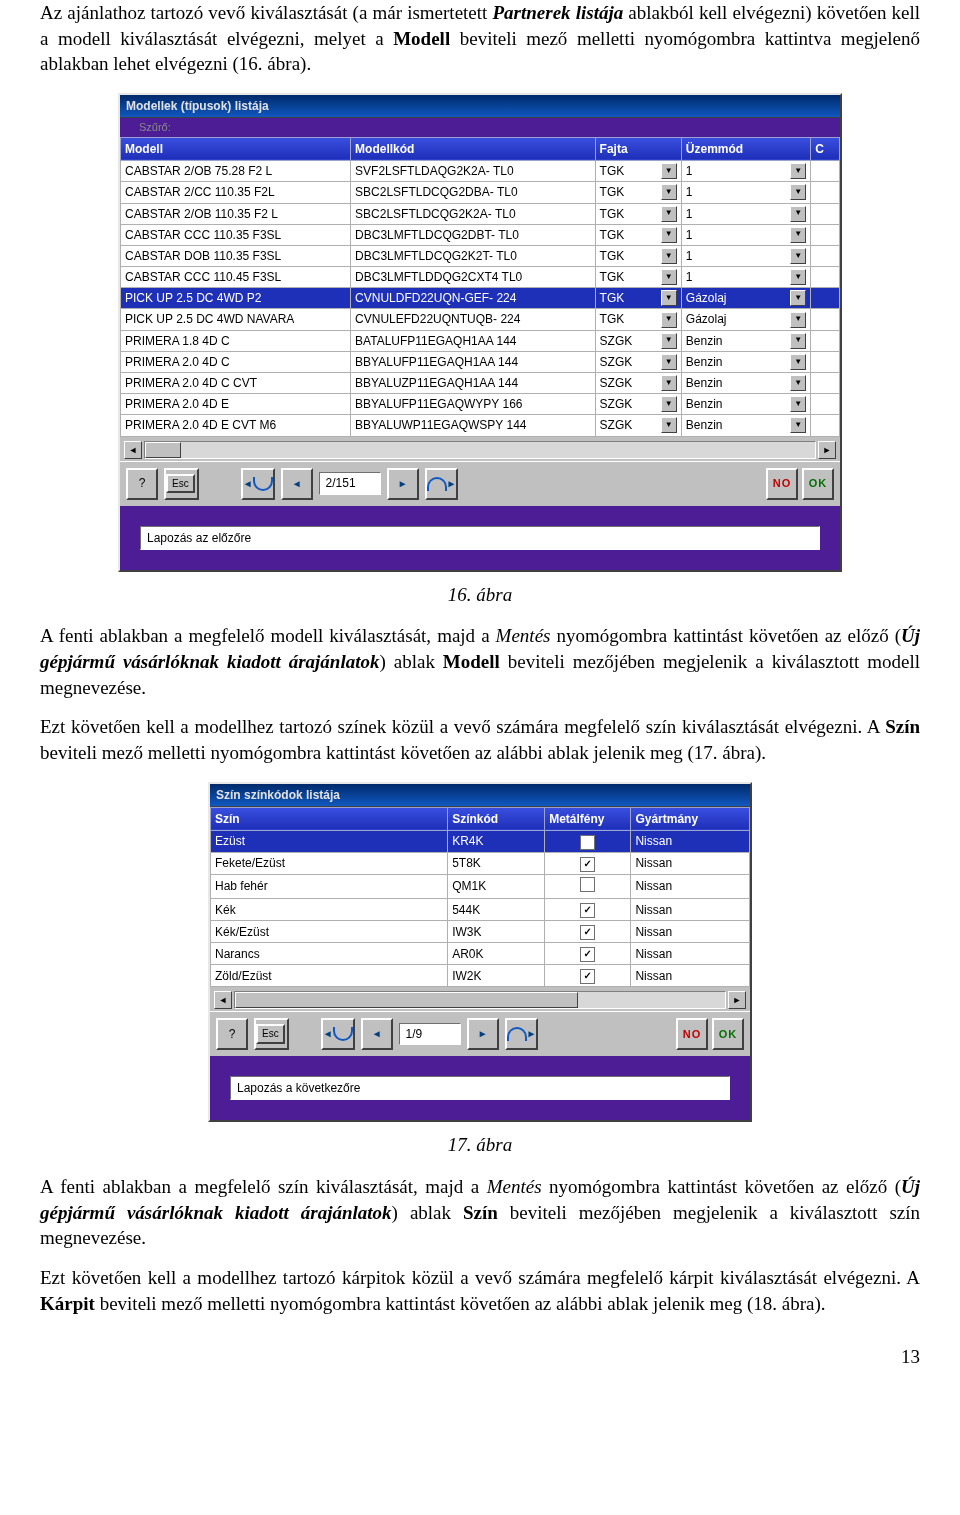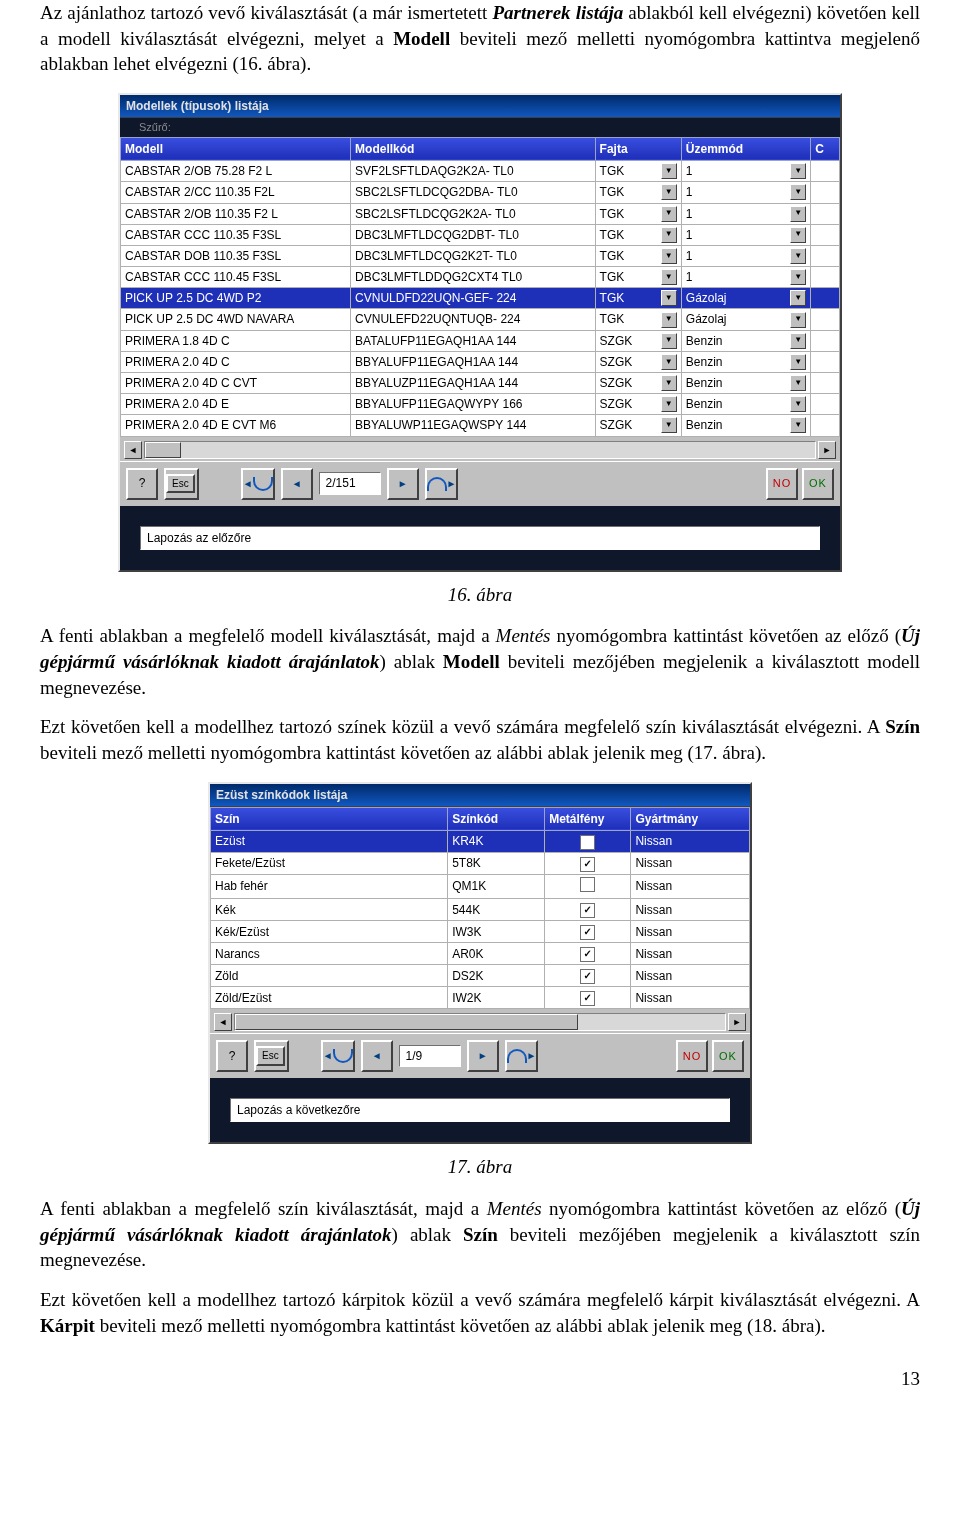--- a/index.html
+++ b/index.html
@@ -1,38 +1,38 @@
 <!DOCTYPE html>
 <html><head>
 <meta charset="utf-8">
 <style>
 body{margin:0;font-family:"Times New Roman",serif;font-size:19px;color:#000;background:#fff;width:960px;padding:0 40px 40px;box-sizing:border-box;line-height:1.35}
 p.just{text-align:justify;margin:0 0 14px}
 .caption{text-align:center;font-style:italic;margin:10px 0 16px}
 .pagenum{text-align:right;margin-top:28px}
 .embed{display:flex;justify-content:center;margin:16px 0 4px}
-.win{background:#0f172a;border:2px solid;border-color:#e8e8e8 #404040 #404040 #e8e8e8;font-family:Tahoma,Arial,sans-serif;font-size:12px;color:#000}
+.win{background:#4c1d95;border:2px solid;border-color:#e8e8e8 #404040 #404040 #e8e8e8;font-family:Tahoma,Arial,sans-serif;font-size:12px;color:#000}
 .win .title{background:linear-gradient(#002a6a,#1058c0);color:#e2e2e2;font-weight:bold;padding:3px 6px;border-bottom:1px solid #404040}
 .win .hint{color:#8a8a8a;padding:2px 19px;font-size:11px}
 .win table{border-collapse:collapse;width:100%;table-layout:fixed}
 .win th{background:linear-gradient(#3a4fe0,#1e2fb8);color:#fff;text-align:left;font-weight:bold;padding:3px 4px;border:1px solid #9aa3d0;font-size:12px}
 .win td{background:#fff;border:1px solid #b0b0b0;padding:2px 4px;font-size:12px;white-space:nowrap;overflow:hidden}
 .win tr.sel td{background:#1e2fb8;color:#fff}
 .dropcell{display:flex;align-items:center;justify-content:space-between}
 .dd{width:14px;height:14px;background:#c0c0c0;border:1px solid;border-color:#fff #404040 #404040 #fff;display:flex;align-items:center;justify-content:center;font-size:8px;color:#000}
 .chk{display:inline-block;width:13px;height:13px;background:#fff;border:1px solid #707070;text-align:center;line-height:11px;font-size:10px;font-weight:bold}
 .scrollrow{display:flex;justify-content:space-between;padding:4px 4px 2px;background:#c0c0c0}
 .scrollrow .bar{flex:1;height:16px;background:#d8d8d8;margin:0 2px;border:1px solid;border-color:#808080 #fff #fff #808080;position:relative}
 .scrollrow .thumb{position:absolute;left:0;top:0;width:36px;height:100%;background:#c0c0c0;border:1px solid;border-color:#fff #404040 #404040 #fff;box-sizing:border-box}
 .scrollbtn{width:16px;height:16px;background:#c0c0c0;border:1px solid;border-color:#fff #404040 #404040 #fff;font-size:9px;display:flex;align-items:center;justify-content:center}
 .toolbar{display:flex;align-items:center;gap:6px;padding:6px;background:#c0c0c0;border-top:1px solid #fff}
 .tbtn{min-width:28px;height:28px;background:#c0c0c0;border:2px solid;border-color:#fff #404040 #404040 #fff;display:flex;align-items:center;justify-content:center;font-size:12px}
 .pagefld{background:#fff;border:1px solid;border-color:#707070 #fff #fff #707070;padding:2px 6px;font-size:12px;min-width:48px}
 .nook{margin-left:auto;display:flex;align-items:center;gap:4px}
-.nook span{font-weight:normal;font-size:11px;letter-spacing:1px}
+.nook span{font-weight:bold;font-size:11px;letter-spacing:1px}
 .nook .no{color:#c00000}
 .nook .ok{color:#007000}
 .status{background:#fff;border:1px solid;border-color:#707070 #fff #fff #707070;padding:3px 6px;margin:20px;font-size:12px}
 .esc{background:#c0c0c0;border:2px solid;border-color:#fff #404040 #404040 #fff;padding:1px 4px;font-size:10px;margin-right:2px}
 .arc{display:inline-block;width:16px;height:12px;border:2px solid #1058c0;border-top:none;border-radius:0 0 10px 10px}
 .arc.r{border-radius:10px 10px 0 0;border-bottom:none;border-top:2px solid #1058c0}
 .tri{font-size:10px;color:#004080}
 </style>
 </head>
 <body>
@@ -332,21 +332,21 @@
 <p class="just">
 <span>A fenti ablakban a megfelelő modell kiválasztását, majd a </span><i>Mentés</i><span> nyomógombra kattintást követően az előző (</span><b><i>Új gépjármű vásárlóknak kiadott árajánlatok</i></b><span>) ablak </span><b>Modell</b><span> beviteli mezőjében megjelenik a kiválasztott modell megnevezése.</span>
 </p>
 
 <p class="just">
 <span>Ezt követően kell a modellhez tartozó színek közül a vevő számára megfelelő szín kiválasztását elvégezni. A </span><b>Szín</b><span> beviteli mező melletti nyomógombra kattintást követően az alábbi ablak jelenik meg (17. ábra).</span>
 </p>
 
 <div class="embed">
 <div class="win" style="width:540px">
-  <div class="title">Ezüst színkódok listája</div>
+  <div class="title">Szín színkódok listája</div>
   <table>
     <colgroup>
           <col style="width:44%">
           <col style="width:18%">
           <col style="width:16%">
           <col style="width:22%">
         </colgroup>
     <thead>
           <tr id="w2h">
             <th>Szín</th>
@@ -386,26 +386,20 @@
             <td style="text-align: center;"><span class="chk">✓</span></td>
             <td>Nissan</td>
           </tr>
           <tr>
             <td>Narancs</td>
             <td>AR0K</td>
             <td style="text-align: center;"><span class="chk">✓</span></td>
             <td>Nissan</td>
           </tr>
           <tr>
-            <td>Zöld</td>
-            <td>DS2K</td>
-            <td style="text-align: center;"><span class="chk">✓</span></td>
-            <td>Nissan</td>
-          </tr>
-          <tr>
             <td>Zöld/Ezüst</td>
             <td>IW2K</td>
             <td style="text-align: center;"><span class="chk">✓</span></td>
             <td>Nissan</td>
           </tr>
         </tbody>
   </table>
   <div class="scrollrow">
     <div class="scrollbtn">◄</div>
     <div class="bar">

